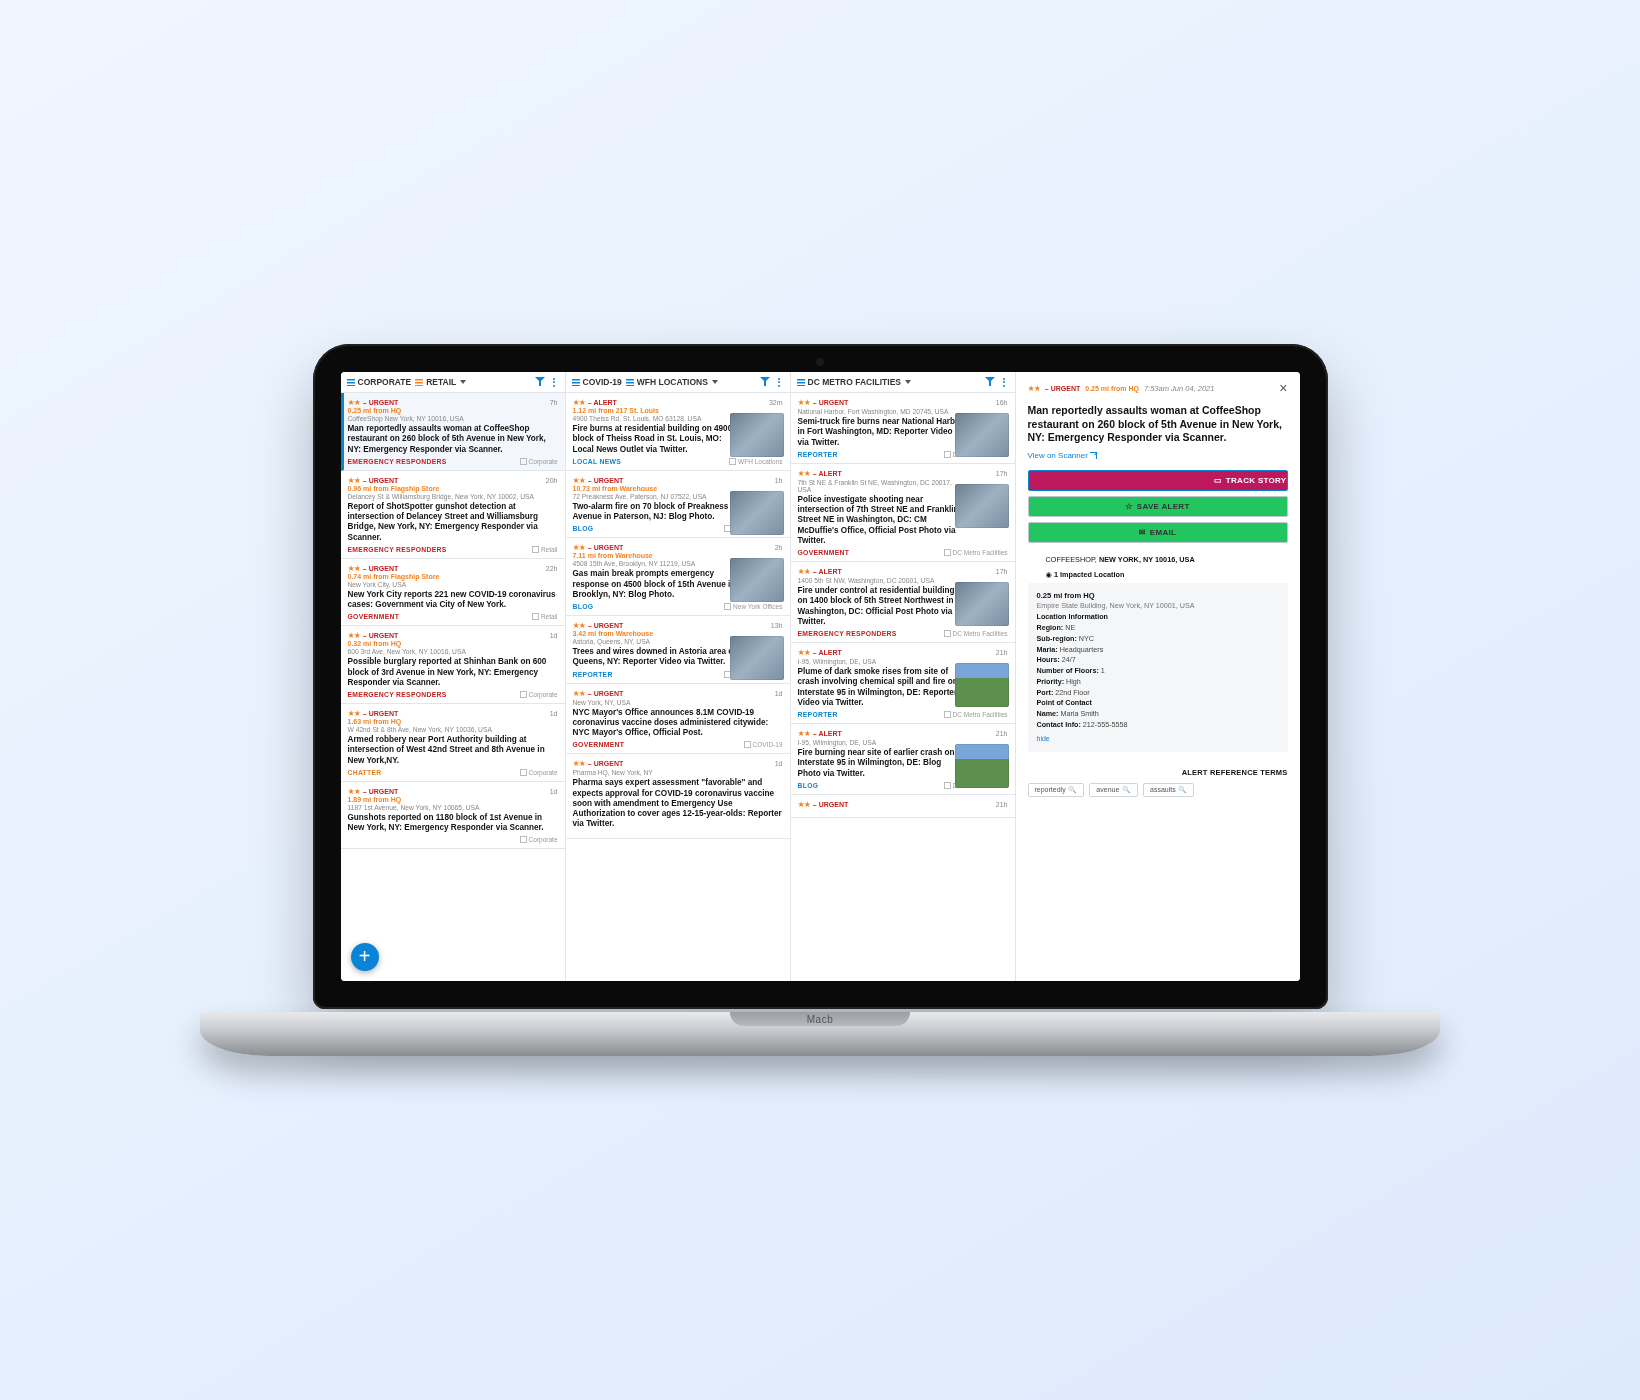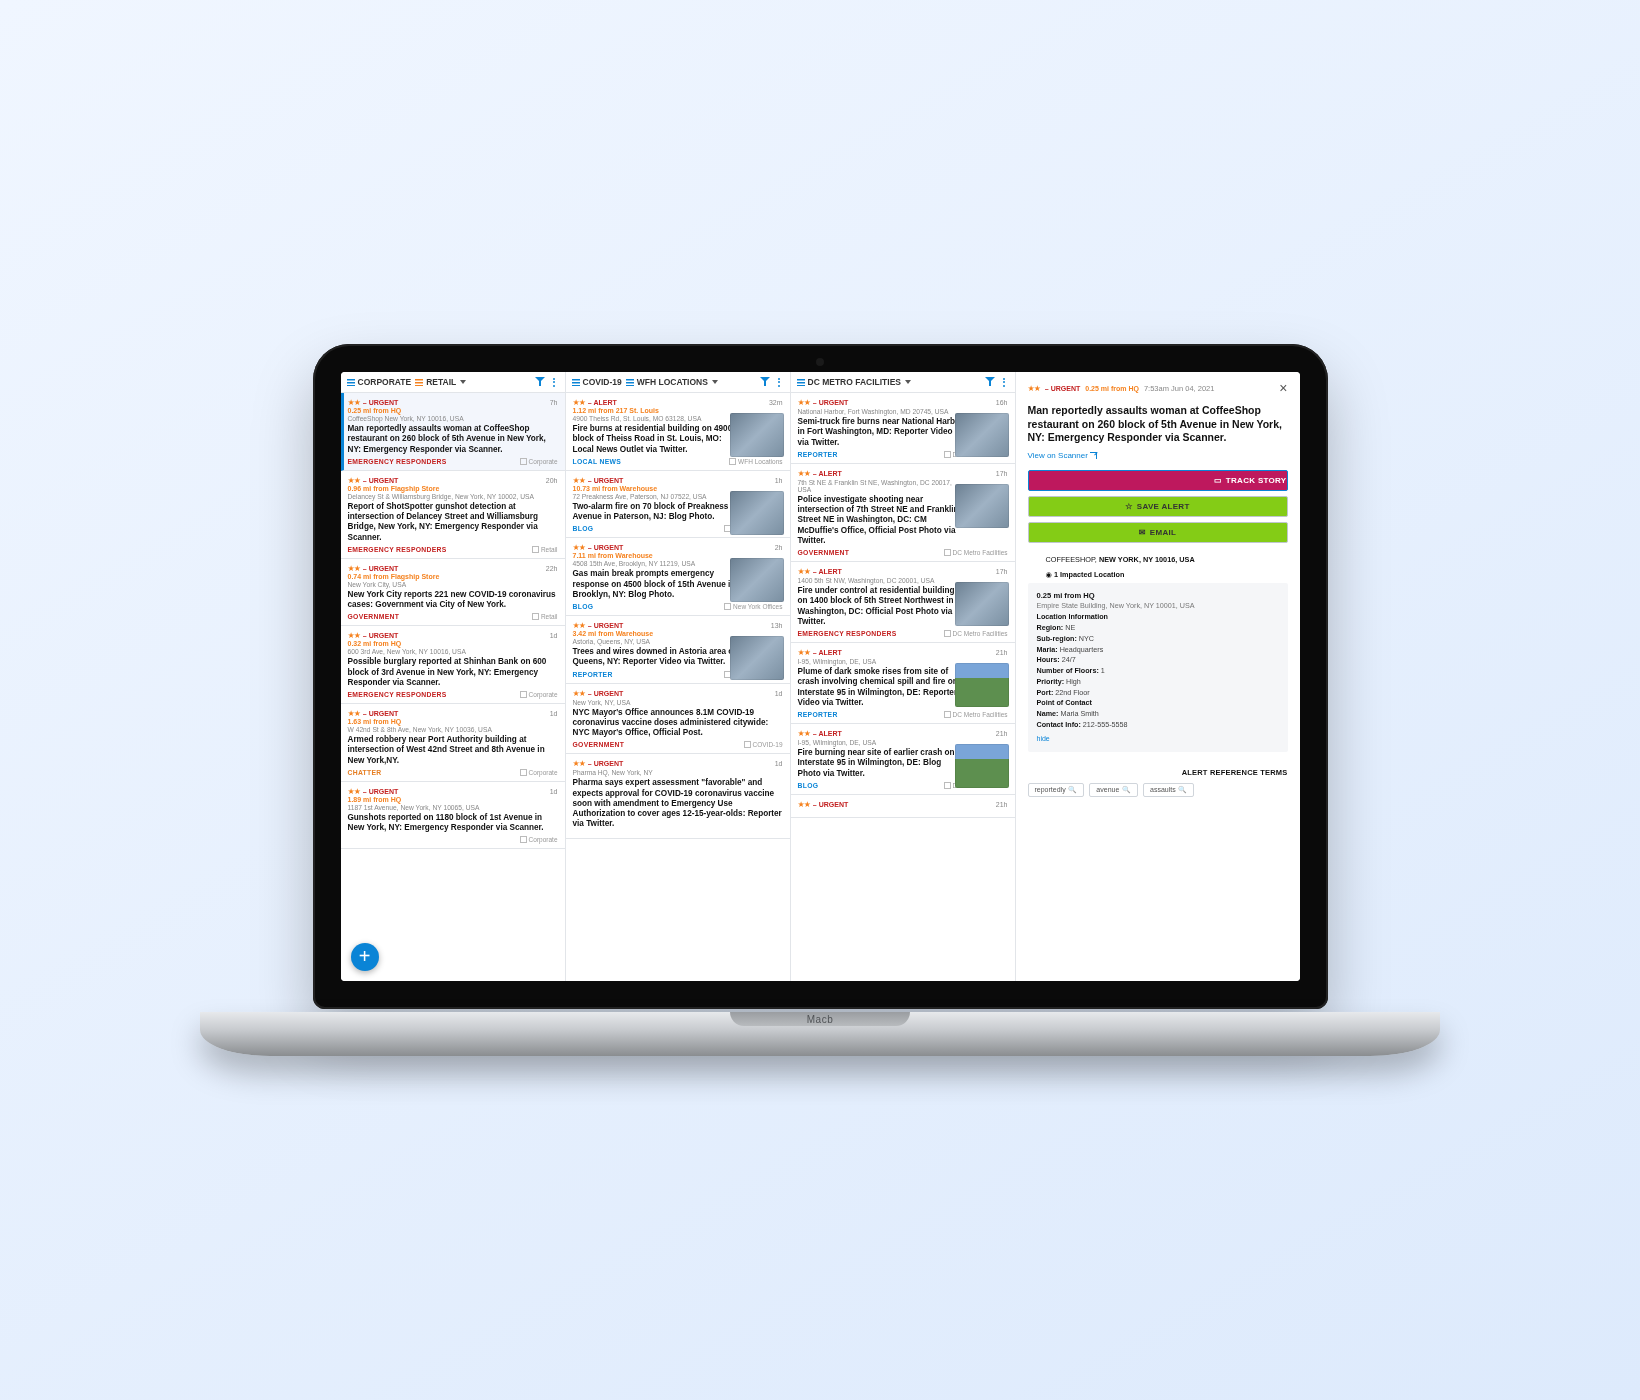--- a/index.html
+++ b/index.html
@@ -121,21 +121,21 @@
 .detail-top { display:flex; align-items:center; gap:5px; font-size:7.5px; }
 .close-x { margin-left:auto; font-size:14px; color:#555; cursor:pointer; font-weight:300; }
 .detail-title { font-size:10.5px; font-weight:700; color:#111; margin:8px 0 6px; line-height:1.3; }
 .link { color:#0a84d6; font-size:8px; }
 .ext-icon { display:inline-block; width:7px; height:7px; border:1px solid #0a84d6; border-width:1px 1px 0 0; position:relative; margin-left:2px; vertical-align:-1px; }
 .ext-icon::after { content:""; position:absolute; right:-1px; top:-1px; width:4px; height:1px; background:#0a84d6; transform:rotate(-45deg); transform-origin:right top; }
 .btn-row { display:flex; flex-direction:column; gap:5px; margin:10px 0 12px; }
 .btn {
   width:100%; padding:5px 0; text-align:center;
   font-size:8px; font-weight:700; letter-spacing:.3px;
-  border:1px solid #bfc6cf; background:#84cc16; color:#333;
+  border:1px solid #bfc6cf; background:#22c55e; color:#333;
   border-radius:2px;
 }
 .btn.primary { background:#be185d; border-color:#0a84d6; color:#fff;text-align:right; }
 .btn .bicon { margin-right:4px; }
 .section-label { font-size:7.3px; color:#111; margin:6px 18px 4px; }
 .breadcrumb strong { font-weight:700; }
 .impact-box {
   background:#f5f6f8; padding:7px 9px; font-size:7.2px; color:#444;
   border-radius:2px; line-height:1.5;
 }
@@ -478,21 +478,21 @@
                 </div>
               </div>
             </div>
         </div>
 
         <div class="detail">
           <div class="detail-top">
             <span class="stars">★★</span>
             <span class="sev">– <span>URGENT</span></span>
             <span class="dist">0.25 mi from HQ</span>
-            <span style="color:#888;">7:53am Jun 04, 2021</span>
+            <span style="color:#888;font-style:italic;">7:53am Jun 04, 2021</span>
             <span class="close-x">×</span>
           </div>
           <div class="detail-title">Man reportedly assaults woman at CoffeeShop restaurant on 260 block of 5th Avenue in New York, NY: Emergency Responder via Scanner.</div>
           <a class="link"><span>View on Scanner</span><span class="ext-icon"></span></a>
           <div class="btn-row">
             <button class="btn primary"><span class="bicon">▭</span><span>TRACK STORY</span></button>
             <button class="btn"><span class="bicon">☆</span><span>SAVE ALERT</span></button>
             <button class="btn"><span class="bicon">✉</span><span>EMAIL</span></button>
           </div>
           <div class="section-label breadcrumb">

